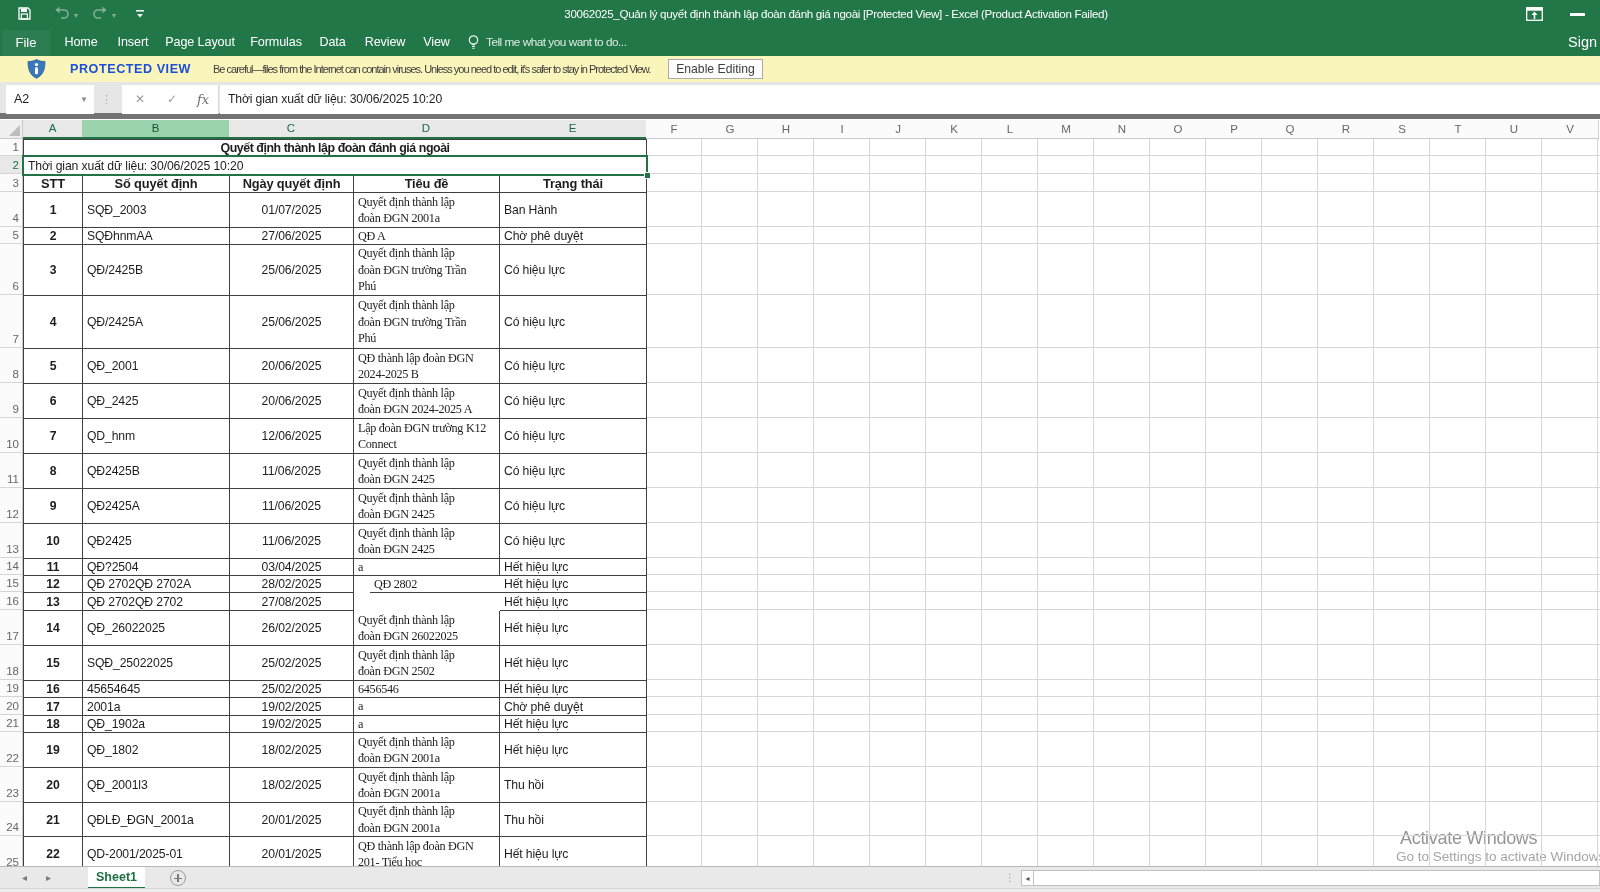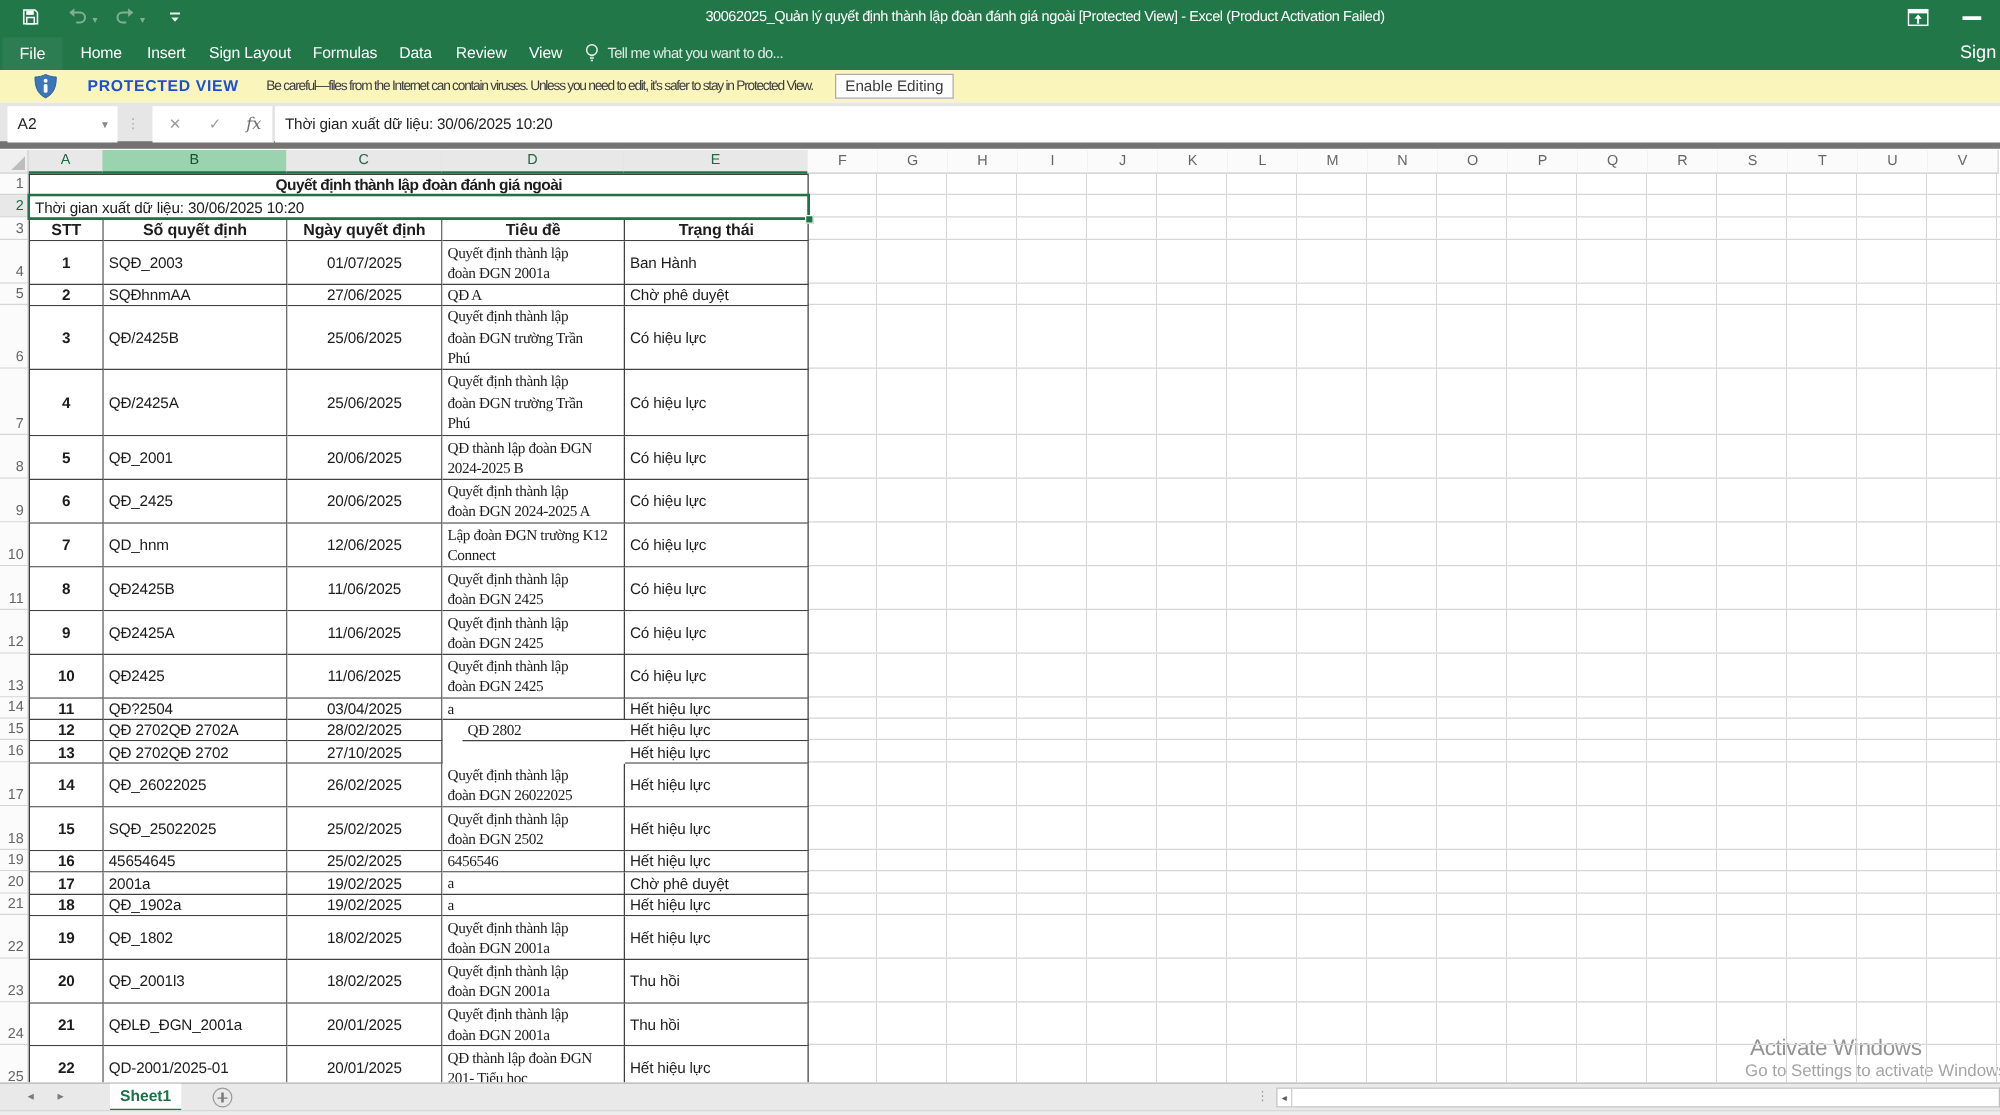--- a/index.html
+++ b/index.html
@@ -116,21 +116,21 @@
       <path d="M8.5 4.5 L11.5 8 L9.3 8 L9.3 12 L7.7 12 L7.7 8 L5.5 8 z" fill="#fff"></path>
     </svg>
     <div class="win-min"></div>
   </div>
 
   <div class="menubar">
     <div class="file-tab">File</div>
     <div id="ribbon-tabs">
         <div class="ribbon-tab" style="left: 81px;">Home</div>
         <div class="ribbon-tab" style="left: 133px;">Insert</div>
-        <div class="ribbon-tab" style="left: 200px;">Sign Layout</div>
+        <div class="ribbon-tab" style="left: 200px;">Page Layout</div>
         <div class="ribbon-tab" style="left: 276px;">Formulas</div>
         <div class="ribbon-tab" style="left: 332.5px;">Data</div>
         <div class="ribbon-tab" style="left: 385px;">Review</div>
         <div class="ribbon-tab" style="left: 436.5px;">View</div>
       </div>
     <div class="tellme">
       <svg width="11" height="15" viewBox="0 0 11 15">
         <circle cx="5.5" cy="5" r="4.2" fill="none" stroke="#e8f2ec" stroke-width="1.2"></circle>
         <path d="M4 9.4 h3 M4 11.4 h3 M4.6 13.4 h1.8" stroke="#e8f2ec" stroke-width="1.1" fill="none"></path>
       </svg>
@@ -369,21 +369,21 @@
       <div class="cell ac" style="left: 230px; top: 439px; width: 124px; height: 17px;">03/04/2025</div>
       <div class="cell al wrap" style="left: 354px; top: 439px; width: 146px; height: 17px;">a</div>
       <div class="cell al" style="left: 500px; top: 439px; width: 147px; height: 17px;">Hết hiệu lực</div>
       <div class="cell ac b" style="left: 24px; top: 456px; width: 59px; height: 17px;">12</div>
       <div class="cell al" style="left: 83px; top: 456px; width: 147px; height: 17px;">QĐ 2702QĐ 2702A</div>
       <div class="cell ac" style="left: 230px; top: 456px; width: 124px; height: 17px;">28/02/2025</div>
       <div class="cell al wrap" style="left: 370px; top: 456px; width: 146px; height: 17px;">QĐ 2802</div>
       <div class="cell al" style="left: 500px; top: 456px; width: 147px; height: 17px;">Hết hiệu lực</div>
       <div class="cell ac b" style="left: 24px; top: 473px; width: 59px; height: 18px;">13</div>
       <div class="cell al" style="left: 83px; top: 473px; width: 147px; height: 18px;">QĐ 2702QĐ 2702</div>
-      <div class="cell ac" style="left: 230px; top: 473px; width: 124px; height: 18px;">27/10/2025</div>
+      <div class="cell ac" style="left: 230px; top: 473px; width: 124px; height: 18px;">27/08/2025</div>
       <div class="cell al wrap" style="left: 354px; top: 473px; width: 146px; height: 18px; margin-top: 21px;">QĐ 2702</div>
       <div class="cell al" style="left: 500px; top: 473px; width: 147px; height: 18px;">Hết hiệu lực</div>
       <div class="cell ac b" style="left: 24px; top: 491px; width: 59px; height: 35px;">14</div>
       <div class="cell al" style="left: 83px; top: 491px; width: 147px; height: 35px;">QĐ_26022025</div>
       <div class="cell ac" style="left: 230px; top: 491px; width: 124px; height: 35px;">26/02/2025</div>
       <div class="cell al wrap" style="left: 354px; top: 491px; width: 146px; height: 35px;">Quyết định thành lập
 đoàn ĐGN 26022025</div>
       <div class="cell al" style="left: 500px; top: 491px; width: 147px; height: 35px;">Hết hiệu lực</div>
       <div class="cell ac b" style="left: 24px; top: 526px; width: 59px; height: 35px;">15</div>
       <div class="cell al" style="left: 83px; top: 526px; width: 147px; height: 35px;">SQĐ_25022025</div>

